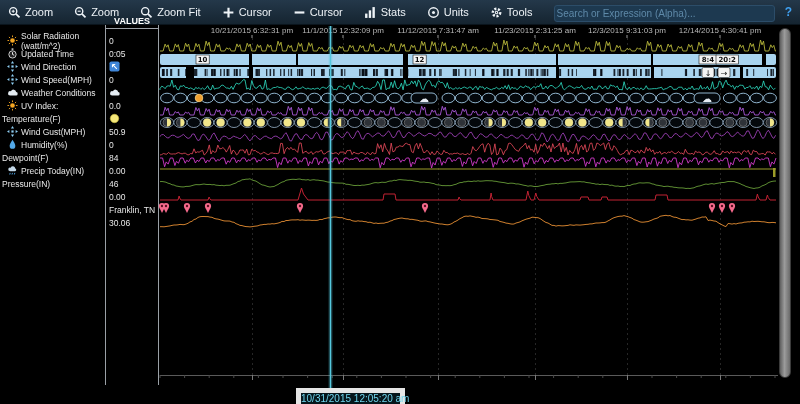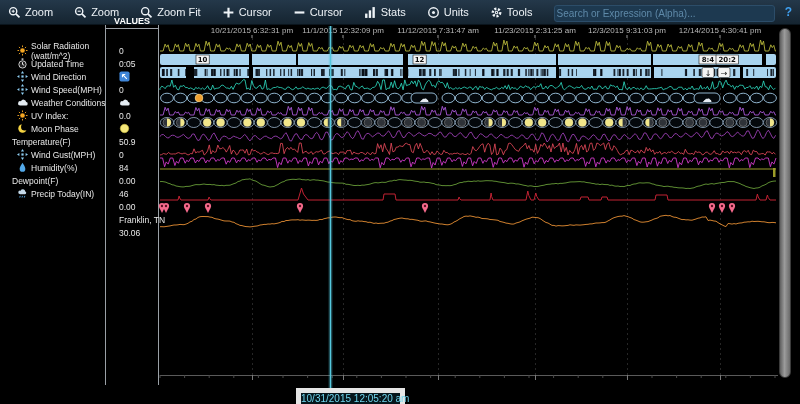--- a/index.html
+++ b/index.html
@@ -14,21 +14,21 @@
   .search-wrap{flex:1;min-width:0;}
   .search-input{width:100%;height:17px;background:#1d3950;border:1px solid #2c4d69;border-radius:3px;
           color:#a8c6dc;font-size:10px;padding:0 2px;box-sizing:border-box;outline:none;
           font-family:"Liberation Sans",sans-serif;}
   .search-input::placeholder{color:#5e89a8;}
   .help{color:#3fa0f0;font-weight:700;font-size:12px;margin-left:10px;cursor:pointer;}
   .vline{position:absolute;width:1px;background:#9aa0a6;top:25px;height:360px;}
   .values-header{position:absolute;left:106px;top:15px;width:52px;height:13px;color:#fff;
           font-size:9px;font-weight:700;text-align:center;line-height:13px;
           border-bottom:1px solid #9aa0a6;}
-  .col{position:absolute;top:44px;margin-left:10px;}
+  .col{position:absolute;top:34px;}
   .sig-row{height:13px;display:flex;align-items:center;color:#e8e8e8;font-size:8.5px;}
   .sig-row .ic{width:11px;height:11px;margin:0 3px 0 7px;flex:0 0 11px;}
   .sig-row .noic{margin-left:2px;}
   .val-row{height:13px;display:flex;align-items:center;color:#e8e8e8;font-size:8.5px;padding-left:3px;}
   #chart{position:absolute;left:0;top:0;}
   .scrollbar{position:absolute;left:779px;top:28px;width:12px;height:350px;border-radius:6px;
           background:linear-gradient(90deg,#5f5f5f,#9b9b9b 45%,#6a6a6a);border:1px solid #3c3c3c;
           box-sizing:border-box;cursor:pointer;}
   .cursor-label{position:absolute;left:296px;top:388px;width:99px;height:11px;background:#06161c;
           border:5px solid #e5e5e5;color:#6fd4ec;font-size:10px;line-height:11px;text-align:center;
@@ -160,27 +160,20 @@
     <div class="sig-row">
       <span class="ic"><svg width="11" height="11" viewBox="0 0 12 12">
           <circle cx="6" cy="6" r="2.5" fill="#f5a623"></circle>
           <g stroke="#f5a623" stroke-width="1">
       <path d="M6 .5V2.3M6 9.7v1.8M.5 6H2.3M9.7 6h1.8M2.1 2.1l1.3 1.3M8.6 8.6l1.3 1.3M9.9 2.1 8.6 3.4M3.4 8.6 2.1 9.9"></path>
           </g>
         </svg></span>
       <span class="">UV Index:</span>
     </div>
     <div class="sig-row">
-      <span class="ic"><svg width="11" height="11" viewBox="0 0 12 12">
-          <circle cx="6" cy="6" r="4.6" fill="#f5d442"></circle>
-          <circle cx="8.6" cy="4" r="4.2" fill="#000"></circle>
-        </svg></span>
-      <span class="">Moon Phase</span>
-    </div>
-    <div class="sig-row">
       <span class="noic">Temperature(F)</span>
     </div>
     <div class="sig-row">
       <span class="ic"><svg width="11" height="11" viewBox="0 0 12 12">
           <g fill="#8ecdf2">
             <path d="M6 0l1.7 2.6H4.3Z"></path>
             <path d="M6 12l1.7-2.6H4.3Z"></path>
             <path d="M0 6l2.6-1.7v3.4Z"></path>
             <path d="M12 6 9.4 4.3v3.4Z"></path>
             <rect x="4.8" y="4.8" width="2.4" height="2.4"></rect>
@@ -198,20 +191,23 @@
       <span class="noic">Dewpoint(F)</span>
     </div>
     <div class="sig-row">
       <span class="ic"><svg width="11" height="11" viewBox="0 0 12 12">
           <path d="M3.4 6.8a2 2 0 1 1 .6-3.9 2.6 2.6 0 0 1 5 .8 1.6 1.6 0 0 1-.5 3.1Z" fill="#c4d8e8"></path>
           <g stroke="#52a8e8" stroke-width="1">
             <path d="M3.5 8.6 3 10.4M6 8.6l-.5 1.8M8.5 8.6 8 10.4"></path>
           </g>
         </svg></span>
       <span class="">Precip Today(IN)</span>
+    </div>
+    <div class="sig-row">
+      <span class="noic">Pressure(IN)</span>
     </div>
   </div>
 <div class="col" id="values-col" style="left:106px;width:52px">
     <div class="val-row">
       <span>0</span>
     </div>
     <div class="val-row">
       <span>0:05</span>
     </div>
     <div class="val-row">

